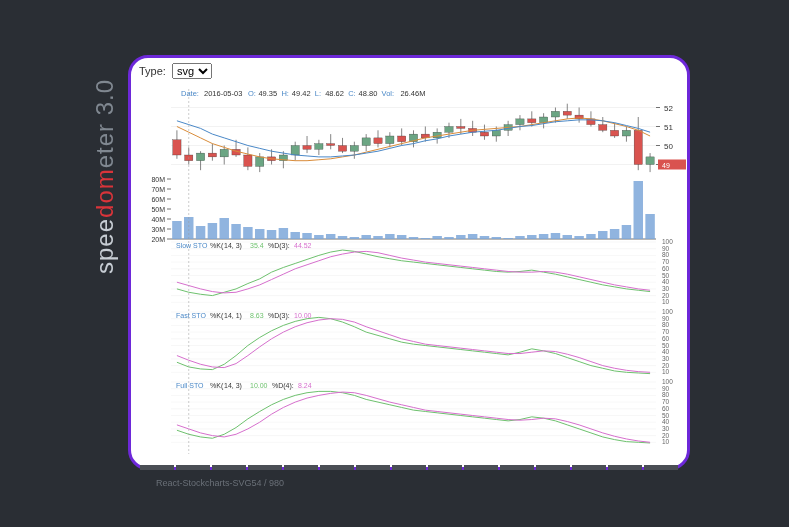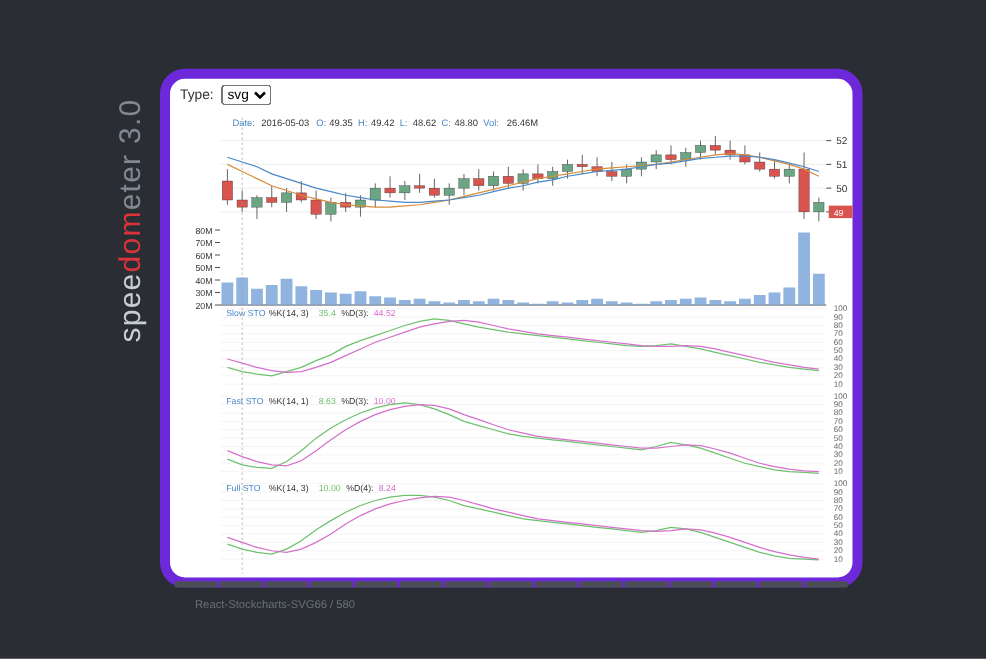--- a/index.html
+++ b/index.html
@@ -24,21 +24,21 @@
 }
 .logo-s1 { color: #c7cdd4; }
 .logo-s2 { color: #d9343a; font-weight: 400; }
 .logo-s3 { color: #808891; }
 .frame {
   position: absolute;
   left: 128px;
   top: 55px;
   width: 562px;
   height: 415px;
-  border: 8px solid #6d28d9;
+  border: 3px solid #6d28d9;
   border-radius: 20px;
   background: #fff;
   overflow: hidden;
 }
 .selector-bar {
   padding: 5px 8px;
   font-size: 11px;
   color: #333;
 }
 .selector-bar select {
@@ -361,14 +361,14 @@
     <div class="scrubber-seg"></div>
     <div class="scrubber-seg"></div>
     <div class="scrubber-seg"></div>
     <div class="scrubber-seg"></div>
     <div class="scrubber-seg"></div>
     <div class="scrubber-seg"></div>
   </div>
 
 <div class="footer">
   <span>React-Stockcharts-SVG</span>
-  <span>66 / 580</span>
+  <span>54 / 980</span>
 </div>
 
 </body></html>

